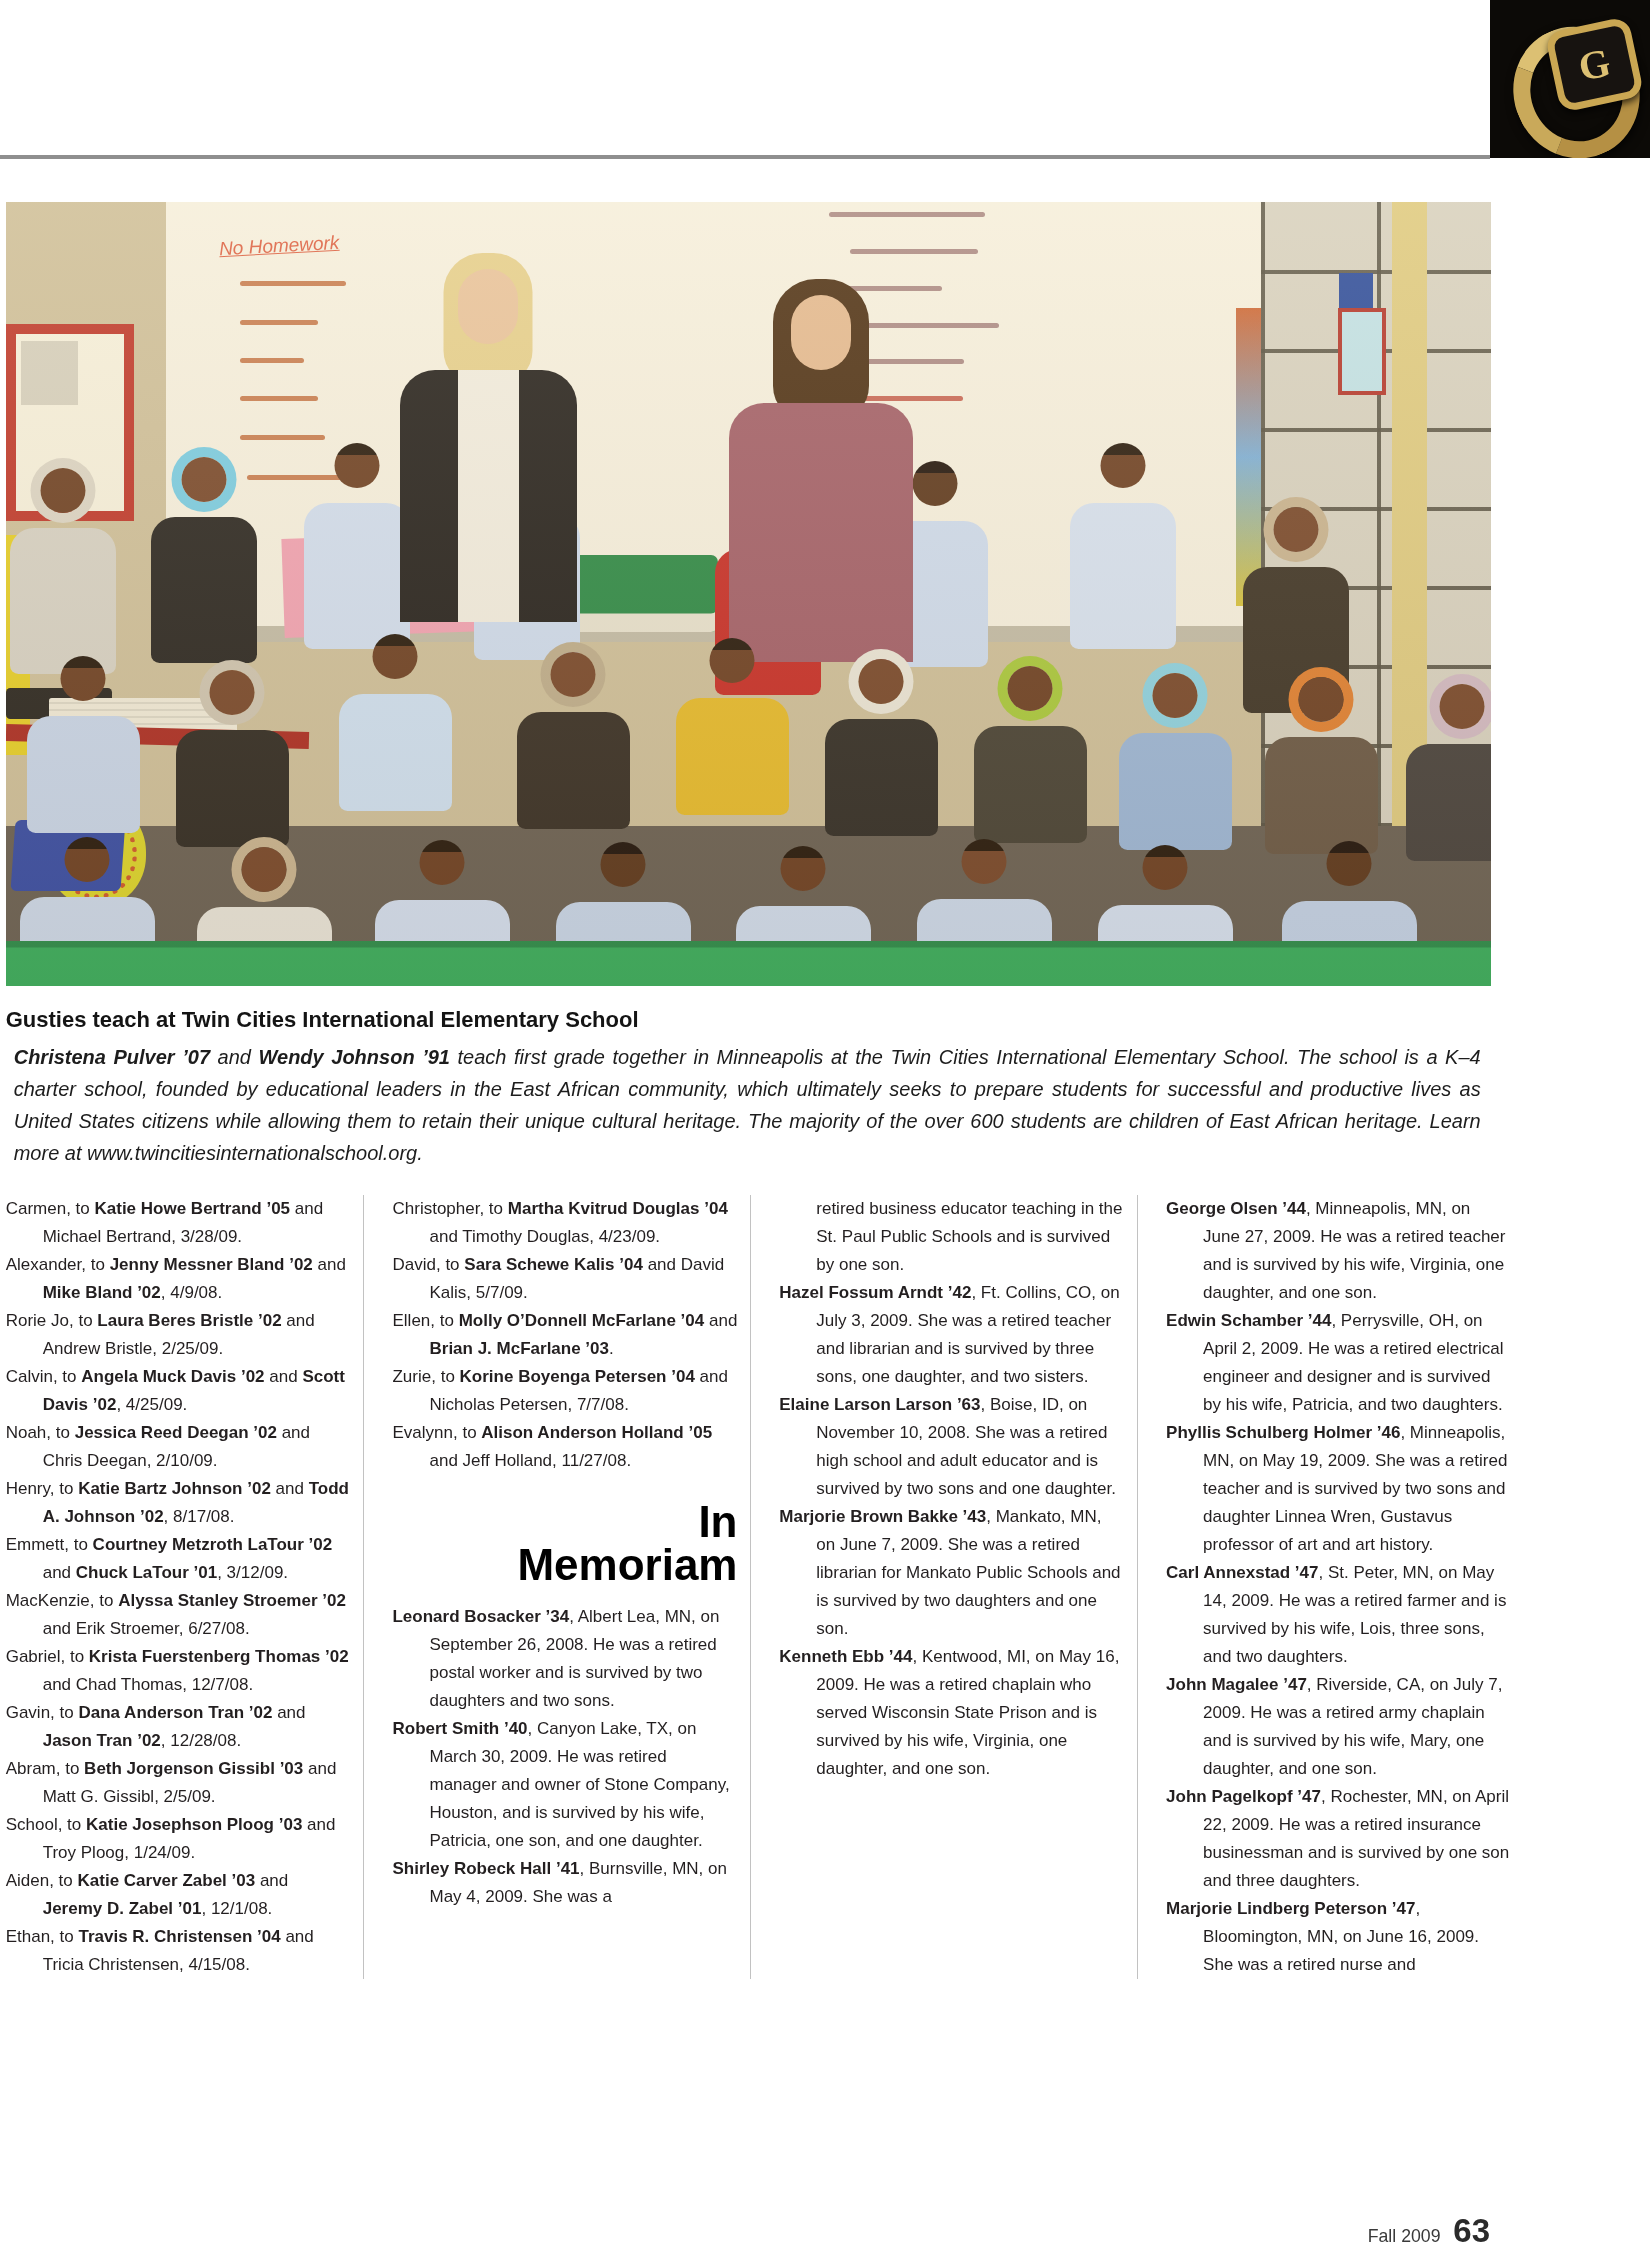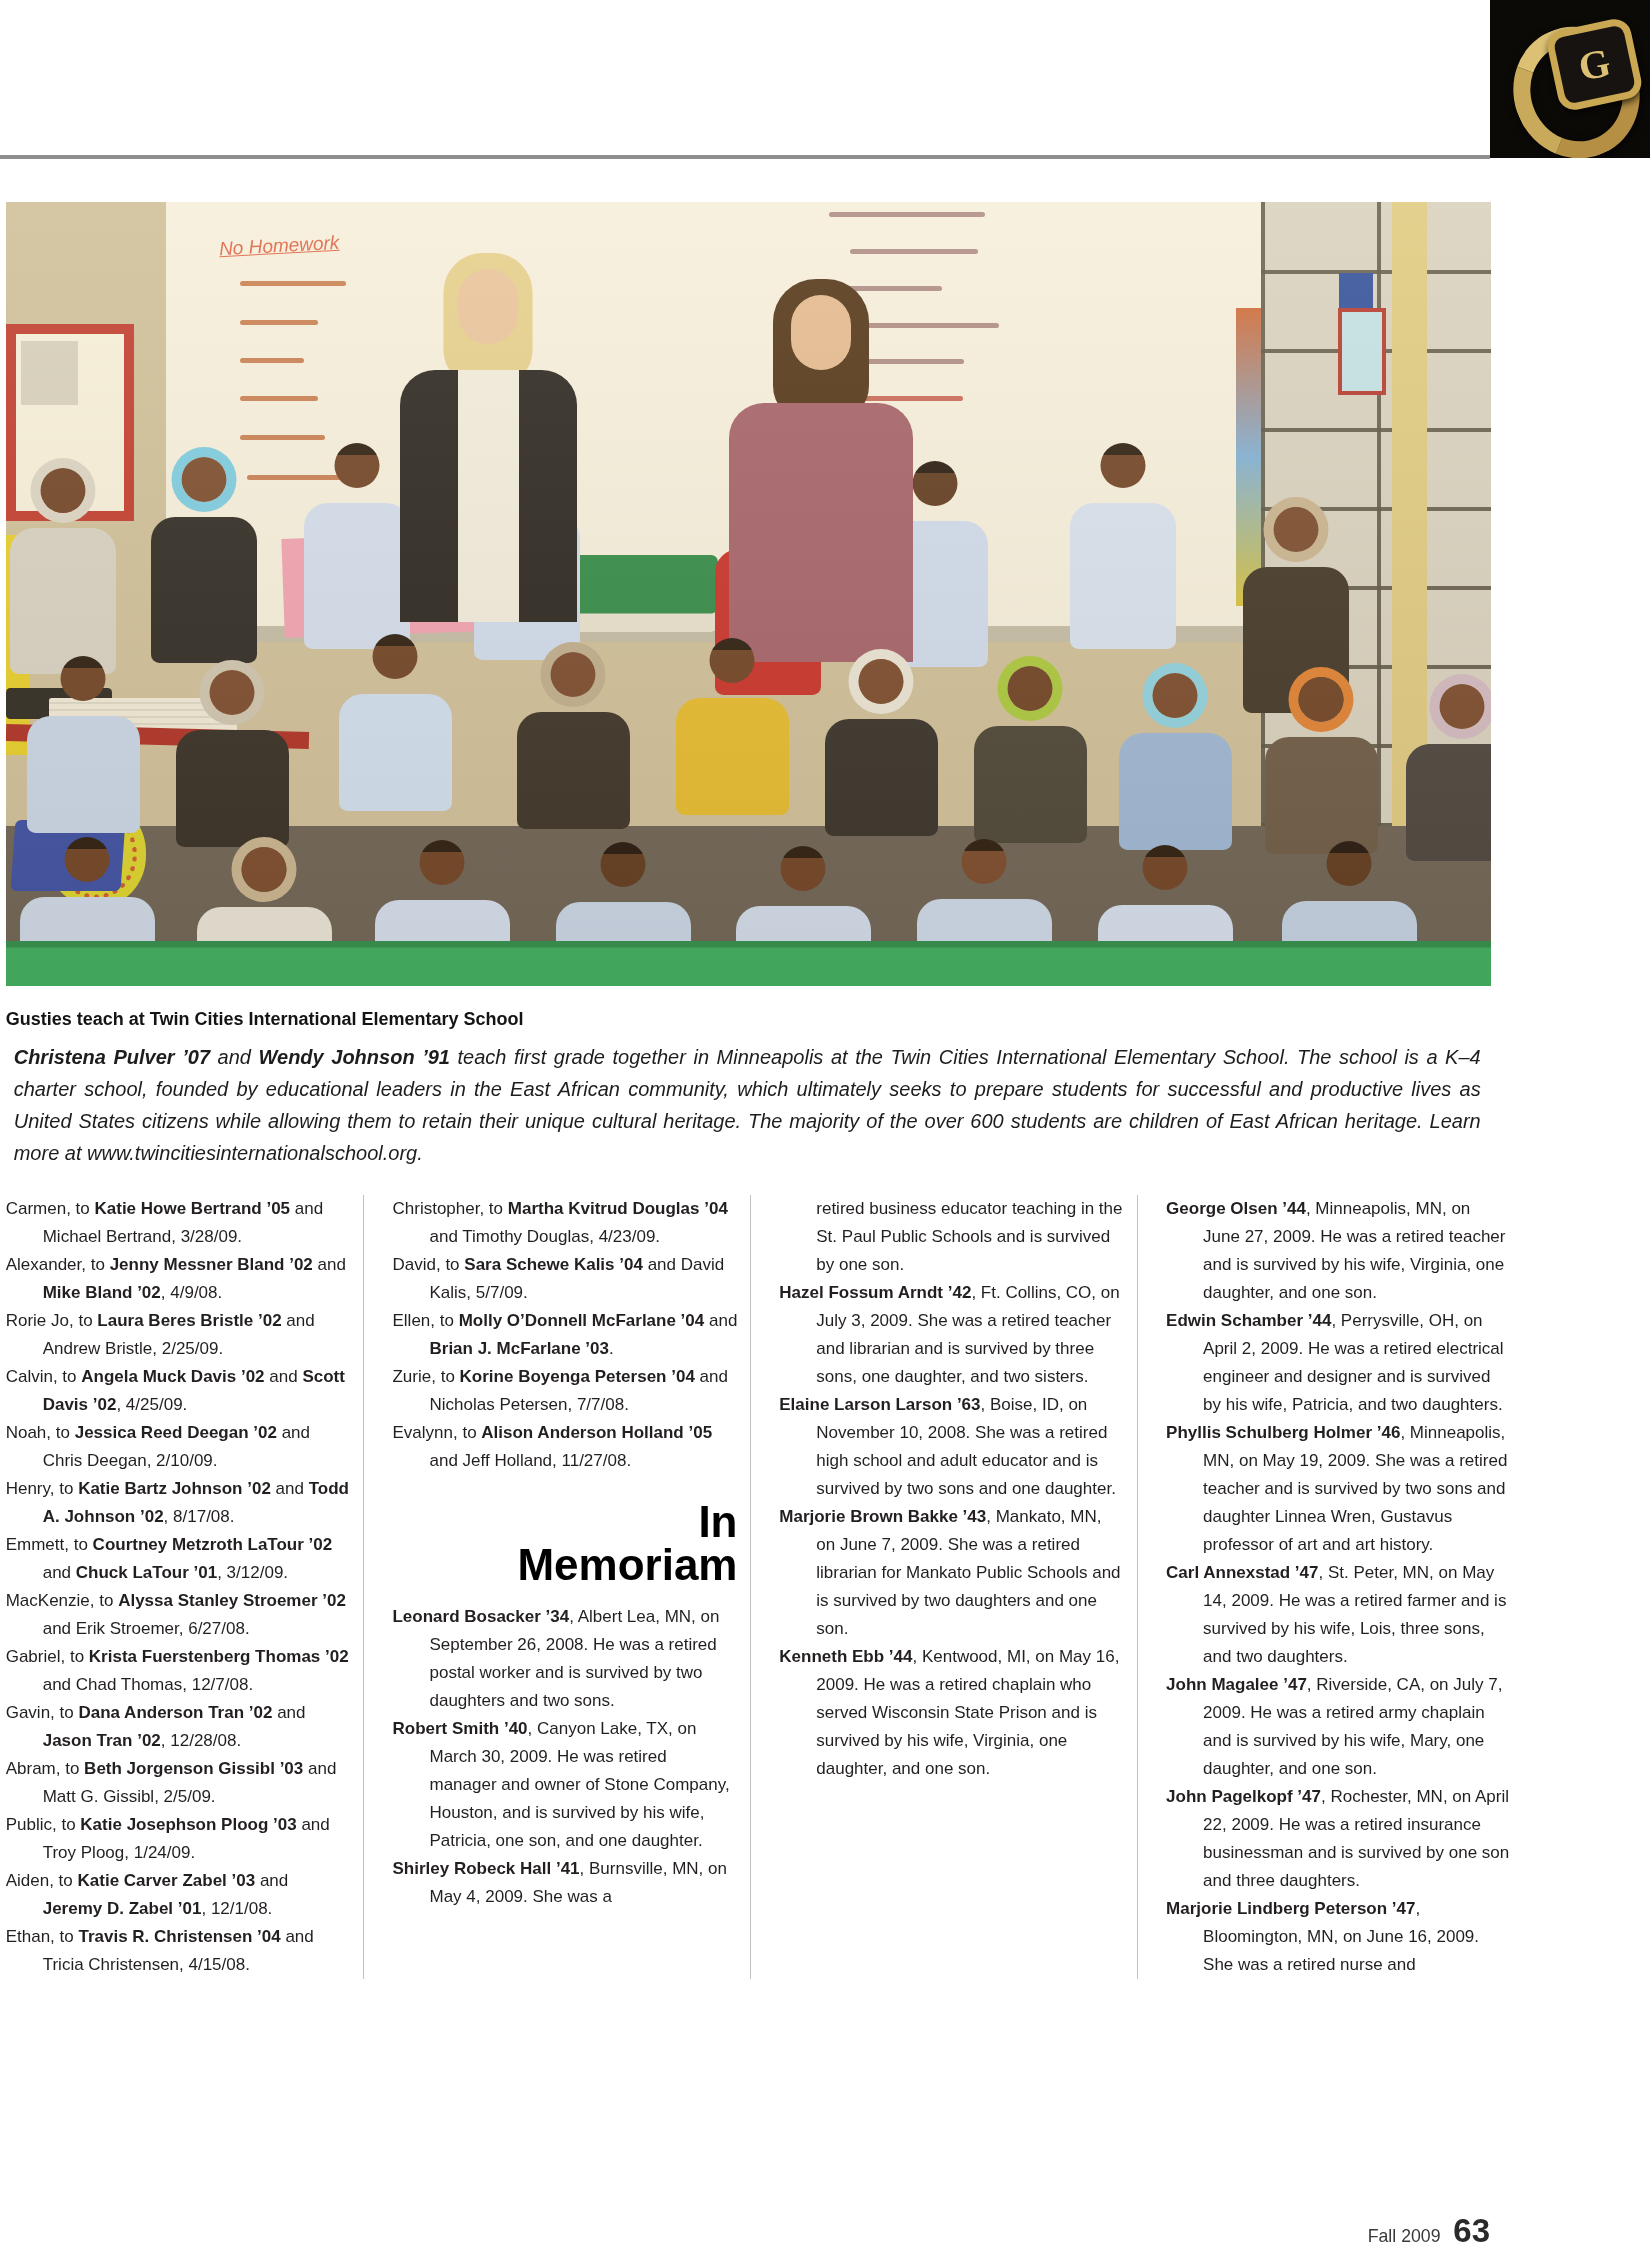--- a/index.html
+++ b/index.html
@@ -35,21 +35,21 @@
               background:linear-gradient(var(--shirt,#ccd8ea) 0 var(--st,100%),var(--pants,#3a3d45) var(--st,100%));}
   .kid.mid{width:113px;height:184px;}
   .kid.sit{width:135px;height:152px;--st:66%;}
   .t-hair,.t-face,.t-torso{position:absolute;}
   .t-hair{left:50%;top:0;transform:translateX(-50%);}
   .t-face{left:50%;top:15.6px;transform:translateX(-50%);width:60px;height:75px;border-radius:30px;}
   .t-torso{left:0;right:0;bottom:0;top:117px;border-radius:35px 35px 0 0;}
 
   
   .caption{position:absolute;left:5.7px;top:1007px;width:1483px;}
-  .caption h1{margin:0 0 7px 0;font-size:18px;line-height:25.5px;font-weight:bold;color:#141414;}
+  .caption h1{margin:0 0 7px 0;font-size:22px;line-height:25.5px;font-weight:bold;color:#141414;}
   .caption p{margin:8px;font-size:20px;line-height:32px;font-style:italic;text-align:justify;color:#1d1d1d;}
   .caption p b{font-weight:bold;}
 
   
   .columns{position:absolute;left:5.7px;top:1195px;display:flex;align-items:stretch;}
   .col{width:345px;}
   .col + .col{border-left:1.4px solid #c2c2c2;margin-left:12.8px;padding-left:28px;}
   .entry{margin:0;font-size:17px;line-height:28px;padding-left:37px;text-indent:-37px;}
   .entry.cont{text-indent:0;}
   .entry b{font-weight:bold;}
@@ -173,21 +173,21 @@
         <p class="entry"><span>Alexander, to </span><b>Jenny Messner Bland ’02</b><span> and </span><b>Mike Bland ’02</b><span>, 4/9/08.</span></p>
         <p class="entry"><span>Rorie Jo, to </span><b>Laura Beres Bristle ’02</b><span> and Andrew Bristle, 2/25/09.</span></p>
         <p class="entry"><span>Calvin, to </span><b>Angela Muck Davis ’02</b><span> and </span><b>Scott Davis ’02</b><span>, 4/25/09.</span></p>
         <p class="entry"><span>Noah, to </span><b>Jessica Reed Deegan ’02</b><span> and Chris Deegan, 2/10/09.</span></p>
         <p class="entry"><span>Henry, to </span><b>Katie Bartz Johnson ’02</b><span> and </span><b>Todd A. Johnson ’02</b><span>, 8/17/08.</span></p>
         <p class="entry"><span>Emmett, to </span><b>Courtney Metzroth LaTour ’02</b><span> and </span><b>Chuck LaTour ’01</b><span>, 3/12/09.</span></p>
         <p class="entry"><span>MacKenzie, to </span><b>Alyssa Stanley Stroemer ’02</b><span> and Erik Stroemer, 6/27/08.</span></p>
         <p class="entry"><span>Gabriel, to </span><b>Krista Fuerstenberg Thomas ’02</b><span> and Chad Thomas, 12/7/08.</span></p>
         <p class="entry"><span>Gavin, to </span><b>Dana Anderson Tran ’02</b><span> and </span><b>Jason Tran ’02</b><span>, 12/28/08.</span></p>
         <p class="entry"><span>Abram, to </span><b>Beth Jorgenson Gissibl ’03</b><span> and Matt G. Gissibl, 2/5/09.</span></p>
-        <p class="entry"><span>Public, to </span><b>Katie Josephson Ploog ’03</b><span> and Troy Ploog, 1/24/09.</span></p>
+        <p class="entry"><span>School, to </span><b>Katie Josephson Ploog ’03</b><span> and Troy Ploog, 1/24/09.</span></p>
         <p class="entry"><span>Aiden, to </span><b>Katie Carver Zabel ’03</b><span> and </span><b>Jeremy D. Zabel ’01</b><span>, 12/1/08.</span></p>
         <p class="entry"><span>Ethan, to </span><b>Travis R. Christensen ’04</b><span> and Tricia Christensen, 4/15/08.</span></p>
       </div>
     <div class="col">
         <p class="entry"><span>Christopher, to </span><b>Martha Kvitrud Douglas ’04</b><span> and Timothy Douglas, 4/23/09.</span></p>
         <p class="entry"><span>David, to </span><b>Sara Schewe Kalis ’04</b><span> and David Kalis, 5/7/09.</span></p>
         <p class="entry"><span>Ellen, to </span><b>Molly O’Donnell McFarlane ’04</b><span> and </span><b>Brian J. McFarlane ’03</b><span>.</span></p>
         <p class="entry"><span>Zurie, to </span><b>Korine Boyenga Petersen ’04</b><span> and Nicholas Petersen, 7/7/08.</span></p>
         <p class="entry"><span>Evalynn, to </span><b>Alison Anderson Holland ’05</b><span> and Jeff Holland, 11/27/08.</span></p>
         <h2 class="memoriam">

